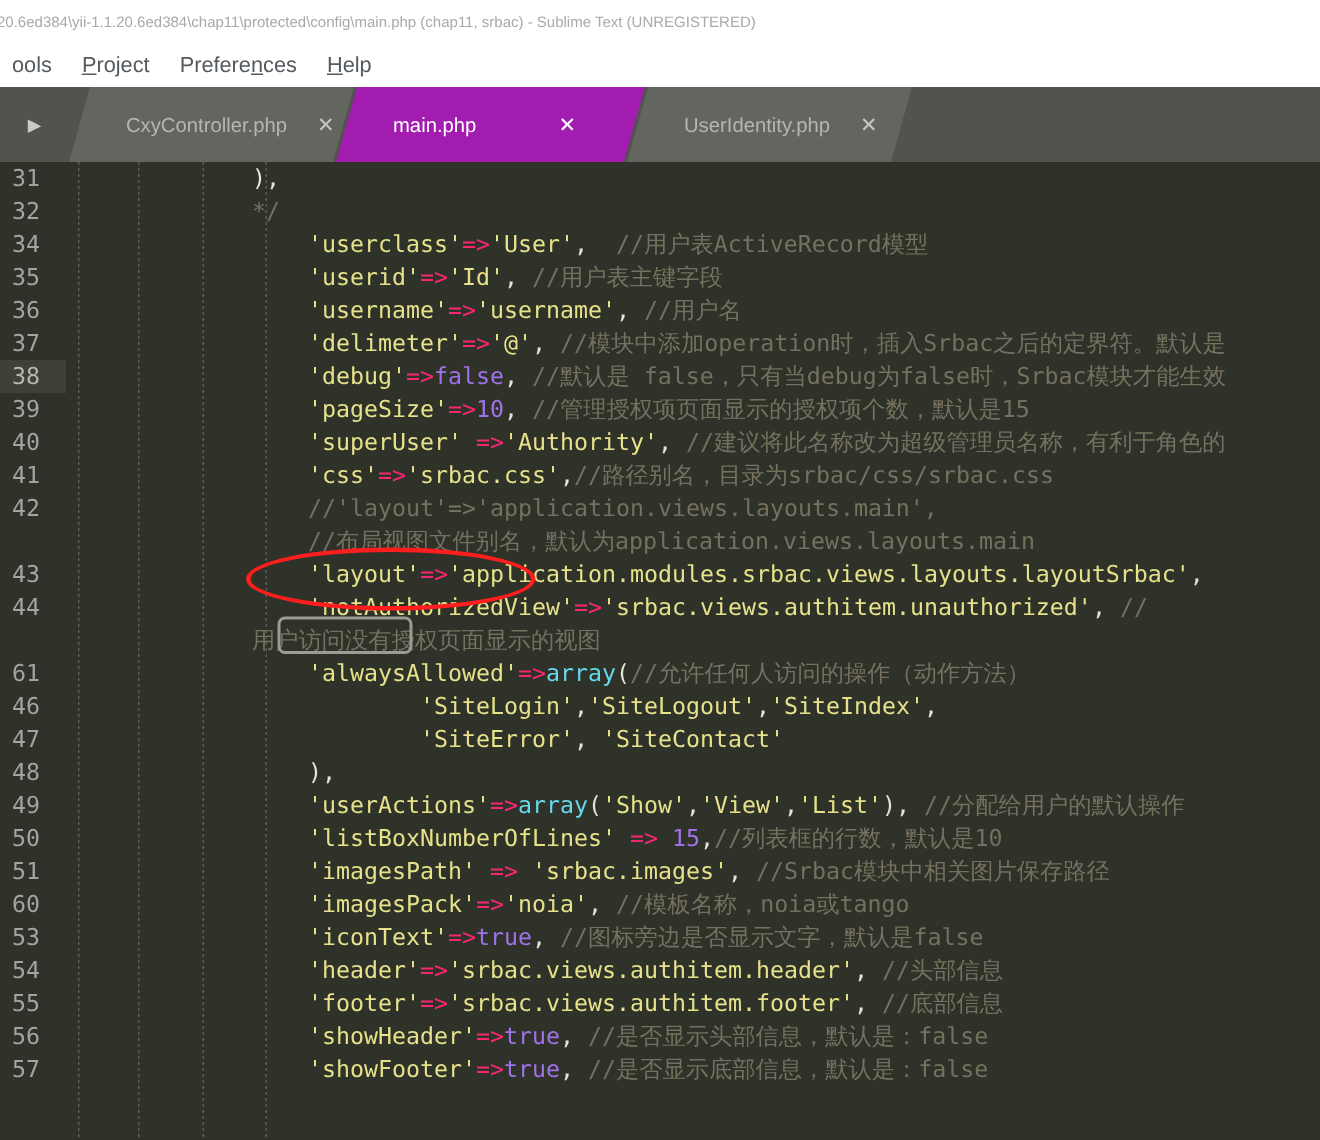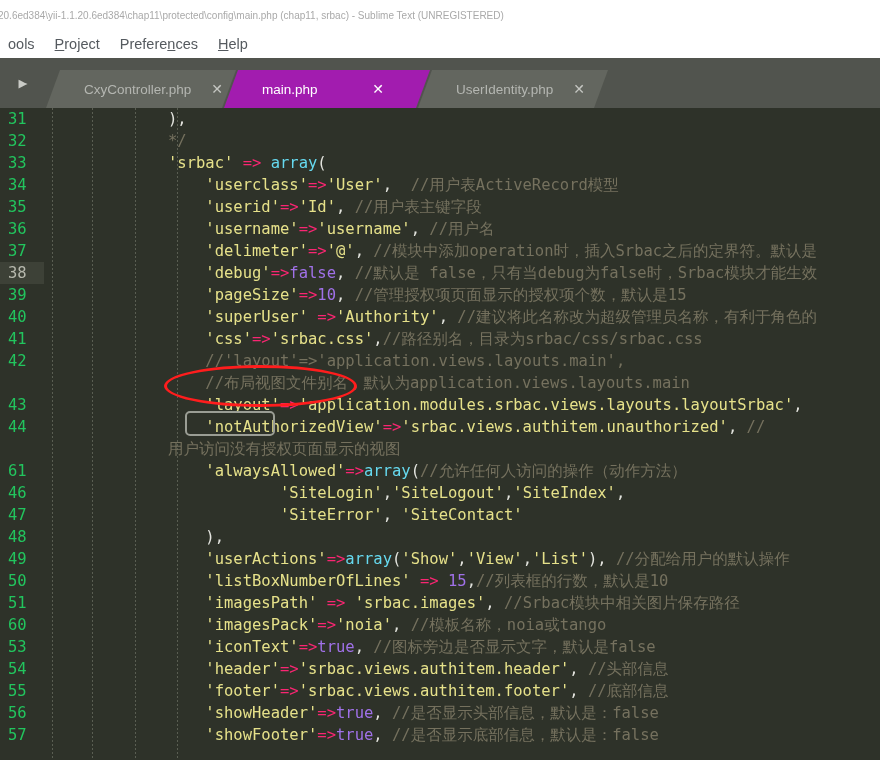--- a/index.html
+++ b/index.html
@@ -39,21 +39,21 @@
     height:50px;background:#51544e;
     display:flex;align-items:flex-end;
     position:relative;overflow:hidden;
   }
   .tab-arrow{
     width:46px;height:50px;display:flex;
     align-items:center;justify-content:center;
     color:#c9cbc6;font-size:15px;flex:0 0 auto;
   }
   .tab{
-    position:relative;height:38px;flex:0 0 auto;
+    position:relative;height:50px;flex:0 0 auto;
     display:flex;align-items:center;
     padding:0 0 0 38px;
     font-family:"Liberation Sans","DejaVu Sans",sans-serif;
     font-size:13.5px;
     color:#b4b6b1;
     background:#63665f;
     -webkit-clip-path:polygon(14px 0,100% 0,calc(100% - 14px) 100%,0 100%);
     clip-path:polygon(14px 0,100% 0,calc(100% - 14px) 100%,0 100%);
     margin-right:-12px;
     box-sizing:border-box;
@@ -81,21 +81,21 @@
   .row{
     height:22px;line-height:22px;
     display:flex;align-items:stretch;
     position:relative;white-space:pre;
     font-size:15.5px;
   }
   .gutter{
     flex:0 0 44px;width:44px;
     text-align:left;padding-left:8px;
     box-sizing:border-box;
-    color:#22c55e;font-size:15.5px;
+    color:#a3a3a3;font-size:15.5px;
     font-family:"DejaVu Sans Mono","Liberation Mono",monospace;
   }
   .row.hl .gutter{background:#3d4137;color:#b6b8ad;}
   .code{
     flex:1 1 auto;padding-left:12px;
     color:#e3e4de;white-space:pre;overflow:hidden;
     font-family:"DejaVu Sans Mono","Liberation Mono",monospace;
     letter-spacing:0px;
   }
 
@@ -160,21 +160,20 @@
   <div class="guides">
     <div class="guide" style="left:52px"></div>
     <div class="guide" style="left:92px"></div>
     <div class="guide" style="left:135px"></div>
     <div class="guide" style="left:177px"></div>
   </div>
 
   <div class="rows" id="rows">
       <div class="row"><div class="gutter">31</div><div class="code"><span class="s-punc">            </span><span class="s-punc">),</span></div></div>
       <div class="row"><div class="gutter">32</div><div class="code"><span class="s-punc">            </span><span class="s-cmt">*/</span></div></div>
-      <div class="row"><div class="gutter">33</div><div class="code"><span class="s-punc">            </span><span class="s-str">'srbac'</span><span class="s-punc"> </span><span class="s-arrow">=&gt;</span><span class="s-punc"> </span><span class="s-fn">array</span><span class="s-punc">(</span></div></div>
       <div class="row"><div class="gutter">34</div><div class="code"><span class="s-punc">                </span><span class="s-str">'userclass'</span><span class="s-arrow">=&gt;</span><span class="s-str">'User'</span><span class="s-punc">,</span><span class="s-cmt">  //用户表ActiveRecord模型</span></div></div>
       <div class="row"><div class="gutter">35</div><div class="code"><span class="s-punc">                </span><span class="s-str">'userid'</span><span class="s-arrow">=&gt;</span><span class="s-str">'Id'</span><span class="s-punc">,</span><span class="s-cmt"> //用户表主键字段</span></div></div>
       <div class="row"><div class="gutter">36</div><div class="code"><span class="s-punc">                </span><span class="s-str">'username'</span><span class="s-arrow">=&gt;</span><span class="s-str">'username'</span><span class="s-punc">,</span><span class="s-cmt"> //用户名</span></div></div>
       <div class="row"><div class="gutter">37</div><div class="code"><span class="s-punc">                </span><span class="s-str">'delimeter'</span><span class="s-arrow">=&gt;</span><span class="s-str">'@'</span><span class="s-punc">,</span><span class="s-cmt"> //模块中添加operation时，插入Srbac之后的定界符。默认是</span></div></div>
       <div class="row hl"><div class="gutter">38</div><div class="code"><span class="s-punc">                </span><span class="s-str">'debug'</span><span class="s-arrow">=&gt;</span><span class="s-const">false</span><span class="s-punc">,</span><span class="s-cmt"> //默认是 false，只有当debug为false时，Srbac模块才能生效</span></div></div>
       <div class="row"><div class="gutter">39</div><div class="code"><span class="s-punc">                </span><span class="s-str">'pageSize'</span><span class="s-arrow">=&gt;</span><span class="s-const">10</span><span class="s-punc">,</span><span class="s-cmt"> //管理授权项页面显示的授权项个数，默认是15</span></div></div>
       <div class="row"><div class="gutter">40</div><div class="code"><span class="s-punc">                </span><span class="s-str">'superUser'</span><span class="s-punc"> </span><span class="s-arrow">=&gt;</span><span class="s-str">'Authority'</span><span class="s-punc">,</span><span class="s-cmt"> //建议将此名称改为超级管理员名称，有利于角色的</span></div></div>
       <div class="row"><div class="gutter">41</div><div class="code"><span class="s-punc">                </span><span class="s-str">'css'</span><span class="s-arrow">=&gt;</span><span class="s-str">'srbac.css'</span><span class="s-punc">,</span><span class="s-cmt">//路径别名，目录为srbac/css/srbac.css</span></div></div>
       <div class="row"><div class="gutter">42</div><div class="code"><span class="s-punc">                </span><span class="s-cmt">//'layout'=&gt;'application.views.layouts.main',</span></div></div>
       <div class="row"><div class="gutter"></div><div class="code"><span class="s-punc">                </span><span class="s-cmt">//布局视图文件别名，默认为application.views.layouts.main</span></div></div>

